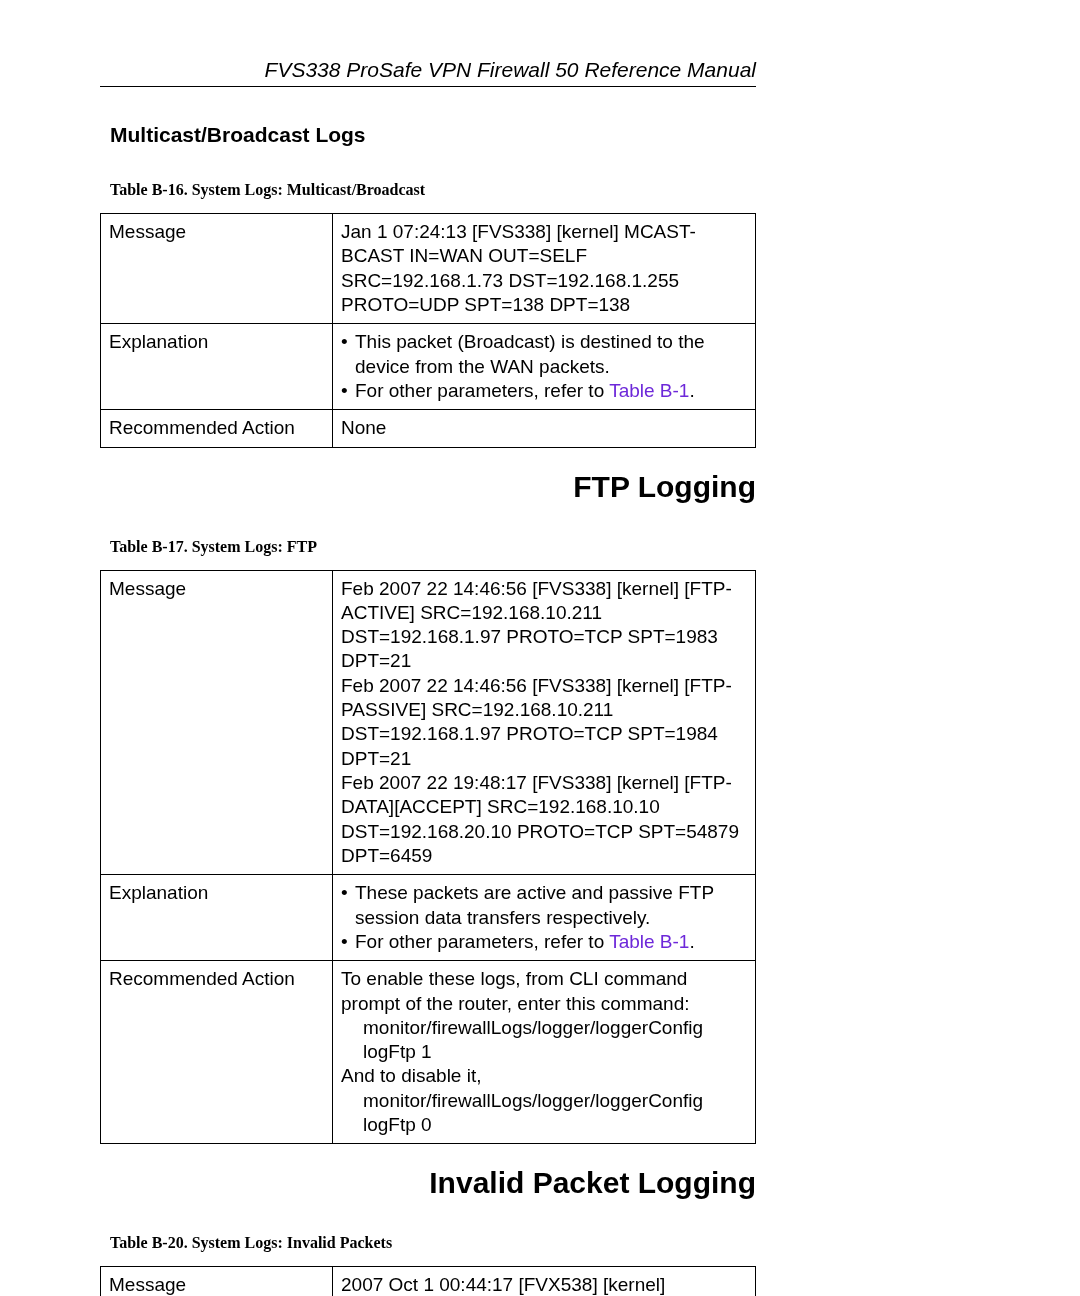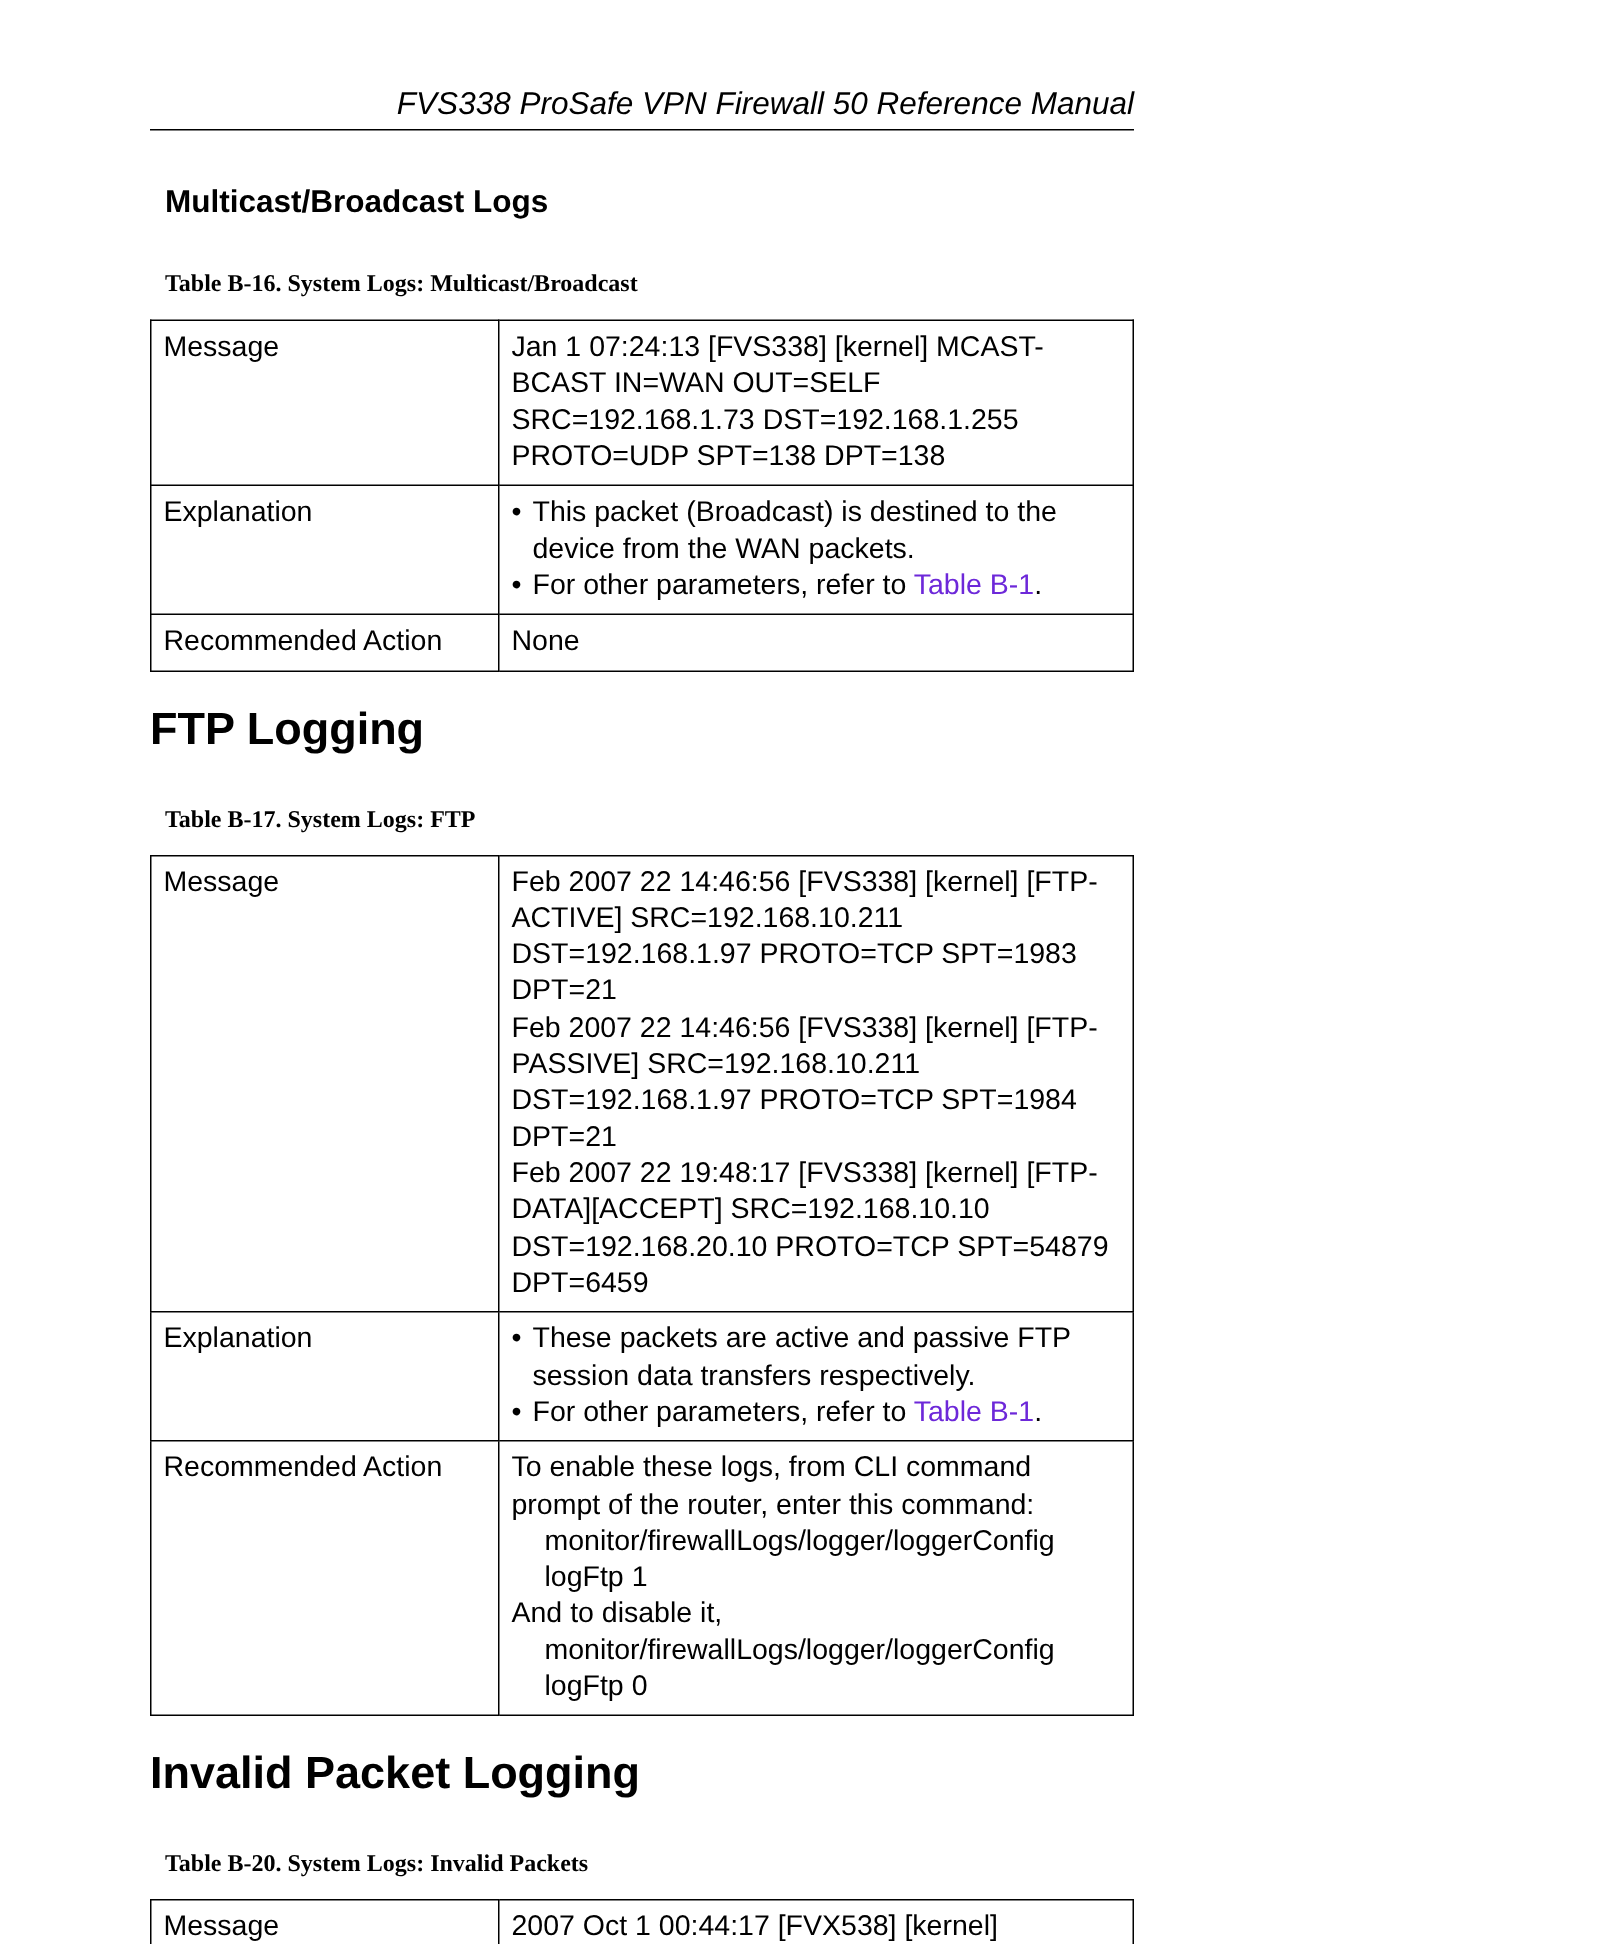--- a/index.html
+++ b/index.html
@@ -42,20 +42,21 @@
   .tablecap {
     font-weight: bold;
     font-size: 16px;
     margin: 0 0 14px 10px;
     font-family: Liberation Serif, serif;
   }
   h2.section {
     font-weight: bold;
     font-size: 30px;
     margin: 22px 0 34px 0;
+    text-align: right;
   }
   table.logtable {
     border-collapse: collapse;
     width: 100%;
     margin: 0 0 0 0;
     font-size: 19px;
   }
   table.logtable td {
     border: 1px solid #000;
     vertical-align: top;

